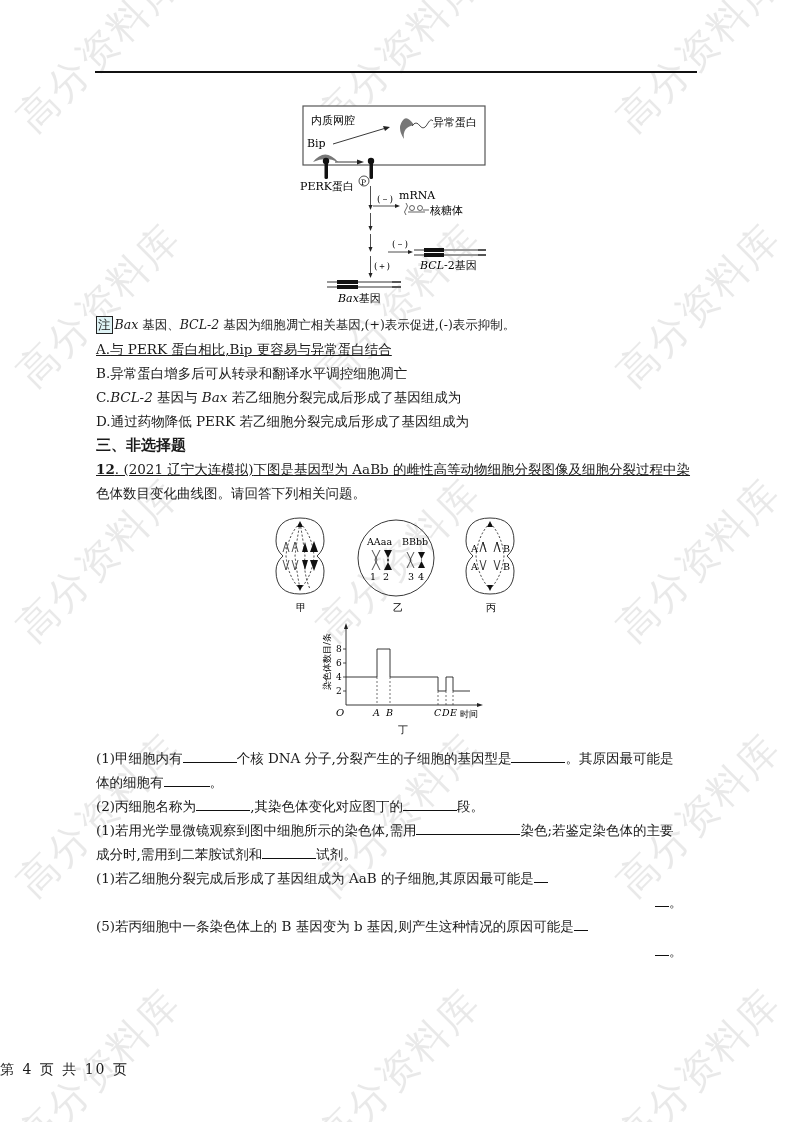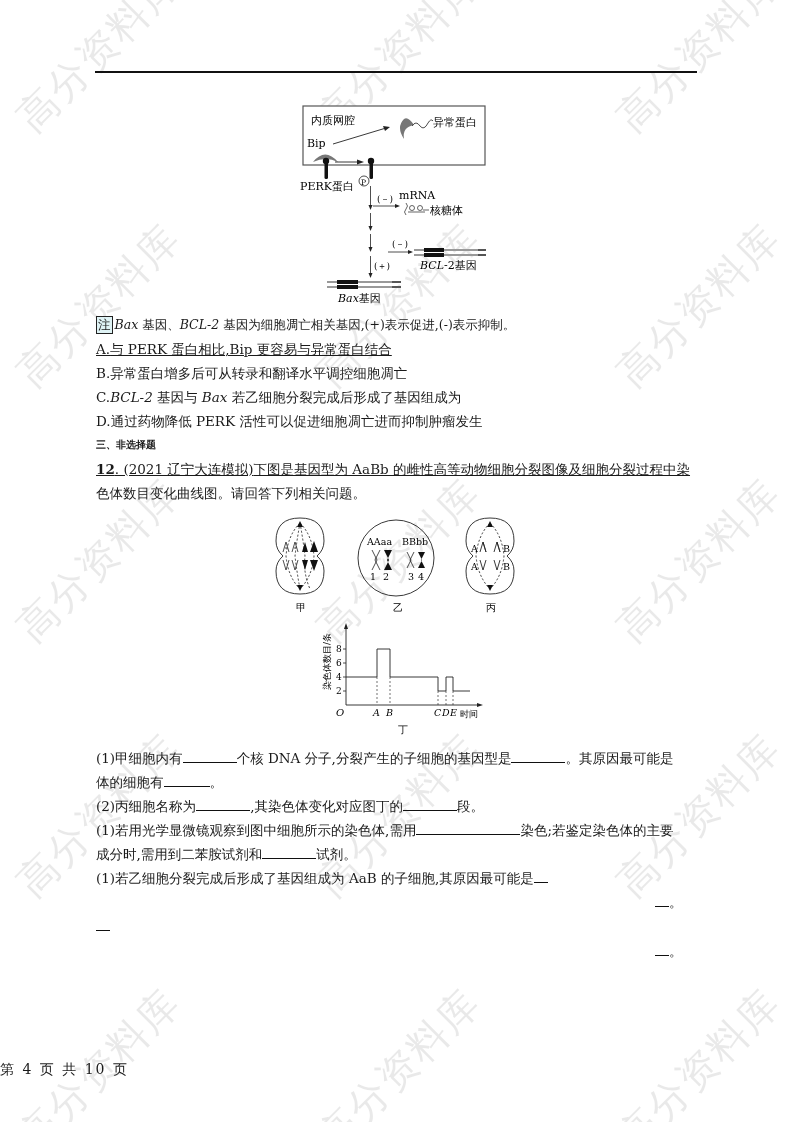--- a/index.html
+++ b/index.html
@@ -9,21 +9,21 @@
   .wm { position: absolute; font-family: "DejaVu Sans", sans-serif; font-size: 40px; color: rgba(0,0,0,0.085);
         transform: rotate(-45deg); transform-origin: left top; white-space: nowrap; letter-spacing: 2px; font-weight: 300; }
   .header-rule { position: absolute; left: 95px; top: 71px; width: 602px; height: 2px; background: #111; }
   .content { position: absolute; left: 0; top: 0; width: 793px; height: 868px; z-index: 1; }
   .line { position: absolute; left: 96px; font-size: 13.5px; line-height: 18px; white-space: nowrap; }
   .note { font-size: 12.5px; }
   .note-mark { display: inline-block; border: 1px solid #222; background: #dff3f5; padding: 0 1px; line-height: 16px; margin-right: 2px; }
   .it { font-style: italic; }
   .bold { font-weight: bold; }
   .blank { display: inline-block; border-bottom: 1.3px solid #111; height: 14px; vertical-align: baseline; }
-  .section { font-family: Liberation Sans, sans-serif; font-weight: bold; font-size: 10px; }
+  .section { font-family: Liberation Sans, sans-serif; font-weight: bold; font-size: 15px; }
   .footer { position: absolute; top: 1061px; left: 0; width: 793px; text-align: left; font-size: 14px; letter-spacing: 2px; }
   svg text { font-family: "DejaVu Serif", "Liberation Serif", serif; }
 </style>
 </head>
 <body>
 
 <div class="wm-layer">
   <span class="wm" style="left:5px;top:105px;">高分资料库</span>
   <span class="wm" style="left:305px;top:105px;">高分资料库</span>
   <span class="wm" style="left:605px;top:105px;">高分资料库</span>
@@ -122,21 +122,21 @@
   <div class="line" style="top:340px;text-decoration:underline;">
     <span>A.</span><span>与 PERK 蛋白相比,Bip 更容易与异常蛋白结合</span>
   </div>
   <div class="line" style="top:364px;">
     <span>B.</span><span>异常蛋白增多后可从转录和翻译水平调控细胞凋亡</span>
   </div>
   <div class="line" style="top:388px;">
     <span>C.</span><span class="it">BCL-2</span><span> 基因与 </span><span class="it">Bax</span><span> 若乙细胞分裂完成后形成了基因组成为</span>
   </div>
   <div class="line" style="top:412px;">
-    <span>D.</span><span>通过药物降低 PERK 活性可以促进细胞凋亡进而抑制肿瘤发生</span>
+    <span>D.</span><span>通过药物降低 PERK 若乙细胞分裂完成后形成了基因组成为</span>
   </div>
 
   <div class="line section" style="top:436px;">三、非选择题</div>
 
   <div class="line" style="top:460px;text-decoration:underline;">
     <span class="bold">12</span><span>. (2021 辽宁大连模拟)</span><span>下图是基因型为 AaBb 的雌性高等动物细胞分裂图像及细胞分裂过程中染</span>
   </div>
   <div class="line" style="top:484px;">色体数目变化曲线图。请回答下列相关问题。</div>
 
   <svg style="position:absolute;left:262px;top:512px;" width="280" height="105" viewBox="262 512 280 105">
@@ -242,20 +242,20 @@
   <div class="line" style="top:844px;">
     <span>成分时,需用到二苯胺试剂和</span><span class="blank" style="width:54px;"></span><span>试剂。</span>
   </div>
   <div class="line" style="top:868px;">
     <span>(1)若乙细胞分裂完成后形成了基因组成为 AaB 的子细胞,其原因最可能是</span><span class="blank" style="width:14px;"></span>
   </div>
   <div class="line" style="top:892px;left:655px;">
     <span class="blank" style="width:14px;"></span><span>。</span>
   </div>
   <div class="line" style="top:916px;">
-    <span class="blank" style="width:14px;"></span>
+    <span>(5)若丙细胞中一条染色体上的 B 基因变为 b 基因,则产生这种情况的原因可能是</span><span class="blank" style="width:14px;"></span>
   </div>
   <div class="line" style="top:941px;left:655px;">
     <span class="blank" style="width:14px;"></span><span>。</span>
   </div>
 
   <div class="footer">第 4 页 共 10 页</div>
 </div>
 
 </body></html>

